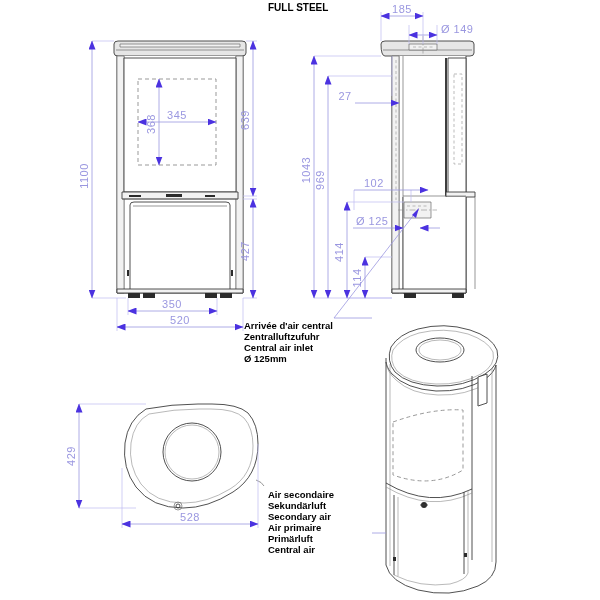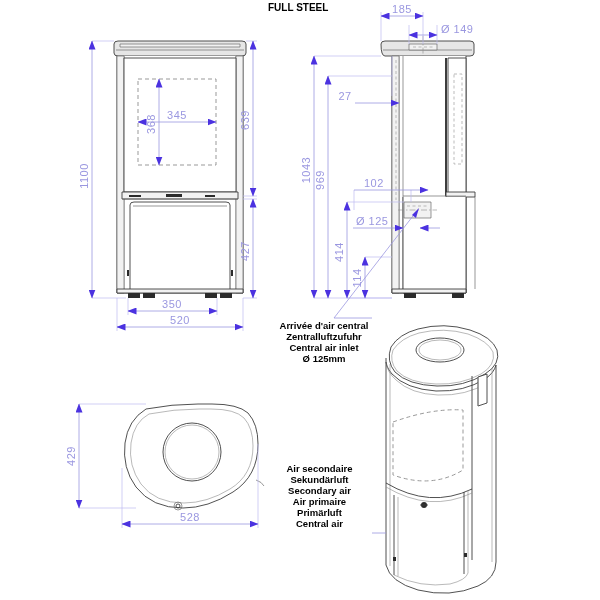--- a/index.html
+++ b/index.html
@@ -272,28 +272,28 @@
 
   <g>
     <path class="leader" d="M372,533 L386,533"></path>
   </g>
 </svg>
 
 <div style="position:absolute;left:268px;top:-3px;">
   <span class="titletxt">FULL STEEL</span>
 </div>
 
-<div style="position:absolute;left:269px;top:320px;width:110px;text-align:center;line-height:11px;">
+<div style="position:absolute;left:244px;top:320px;width:110px;text-align:left;line-height:11px;">
   <div class="lbl">Arrivée d'air central</div>
   <div class="lbl">Zentralluftzufuhr</div>
   <div class="lbl">Central air inlet</div>
   <div class="lbl">Ø 125mm</div>
 </div>
 
-<div style="position:absolute;left:268px;top:463px;width:103px;text-align:center;line-height:11px;">
+<div style="position:absolute;left:268px;top:489px;width:103px;text-align:left;line-height:11px;">
   <div class="lbl">Air secondaire</div>
   <div class="lbl">Sekundärluft</div>
   <div class="lbl">Secondary air</div>
   <div class="lbl">Air primaire</div>
   <div class="lbl">Primärluft</div>
   <div class="lbl">Central air</div>
 </div>
 
 </div>
 

